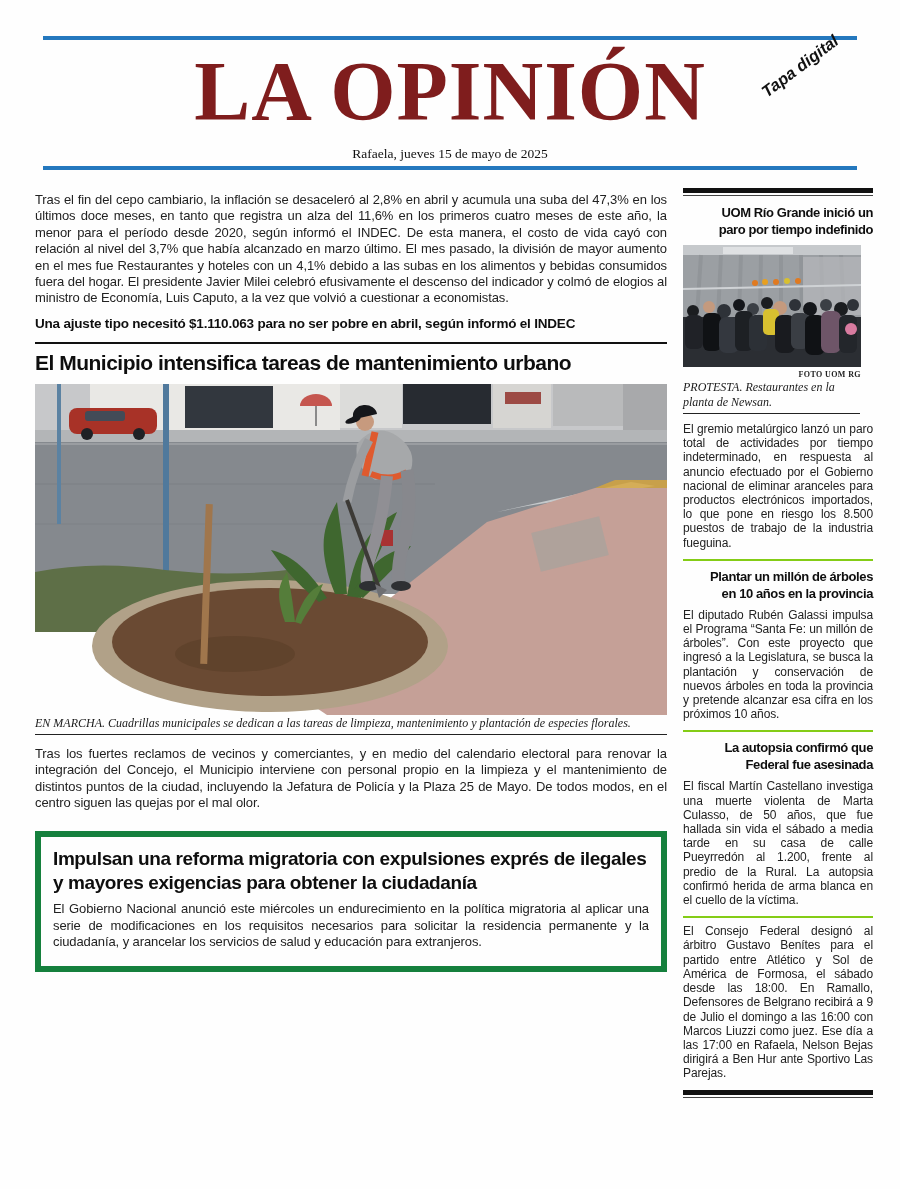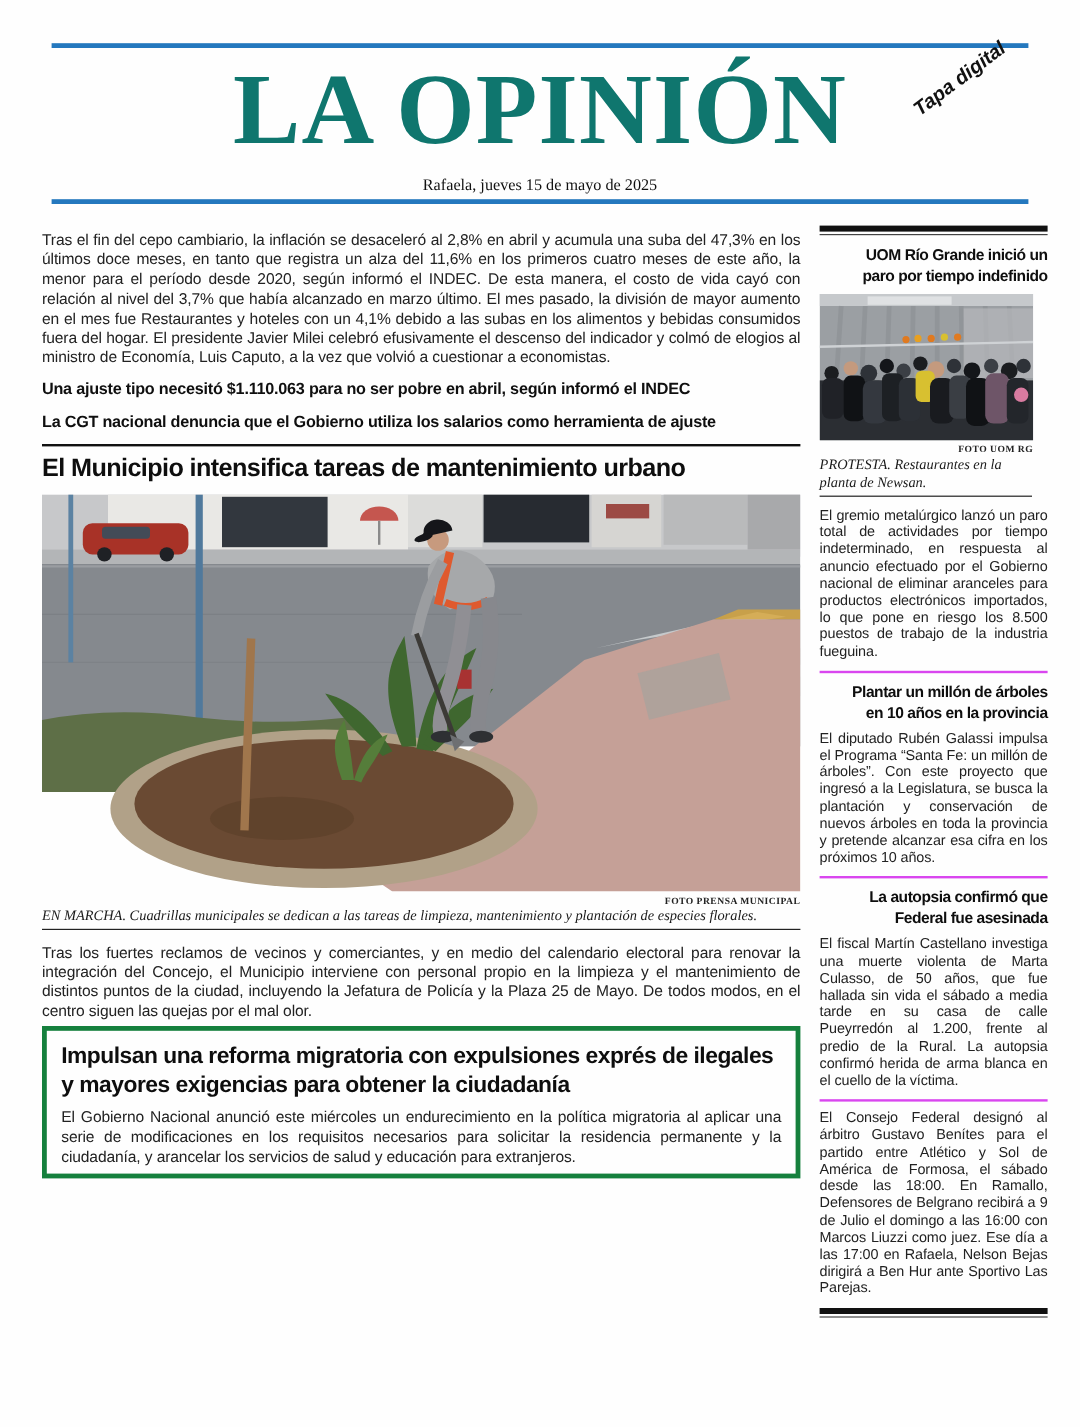--- a/index.html
+++ b/index.html
@@ -5,21 +5,21 @@
   html,body{margin:0;padding:0;background:#ffffff;}
   .page{position:relative;width:900px;height:1189px;background:#fefefe;overflow:hidden;
         font-family:"Liberation Sans",sans-serif;color:#1c1c1c;}
 
   
   .blue-rule{position:absolute;left:43px;width:814px;height:4px;background:#2478BE;}
   .blue-rule.top{top:36px;}
   .blue-rule.bottom{top:166px;}
   .mast-title{position:absolute;top:50px;left:0;width:900px;text-align:center;
               font-family:"Liberation Serif",serif;font-weight:bold;font-size:84px;line-height:1;
-              color:#0f766e;letter-spacing:1px;}
+              color:#7f1d1d;letter-spacing:1px;}
   .tapa{position:absolute;left:758px;top:86px;transform:rotate(-37deg);transform-origin:left top;
         font-weight:bold;font-style:italic;font-size:16.5px;color:#111;}
   .dateline{position:absolute;top:146px;left:0;width:900px;text-align:center;
             font-family:"Liberation Serif",serif;font-weight:normal;font-size:13.5px;color:#111;}
 
   
   .main-col{position:absolute;left:35px;top:181px;width:632px;}
   .lead-headline{margin:0;font-size:36px;line-height:1.32;font-weight:bold;color:#0e0e0e;
                  letter-spacing:-1px;}
   p.body-text{margin:11px 0 0 0;font-size:13px;line-height:16.4px;text-align:justify;
@@ -30,34 +30,34 @@
   .black-rule{margin-top:9px;height:2px;background:#111;}
   .muni-headline{margin:7px 0 0 0;font-size:21px;font-weight:bold;letter-spacing:-0.5px;
                  white-space:nowrap;color:#0e0e0e;}
   .photo-main{margin-top:9px;width:632px;height:331px;line-height:0;}
   .credit{margin-top:3px;font-family:"Liberation Serif",serif;font-weight:bold;font-size:8px;
           letter-spacing:.4px;text-align:right;color:#222;}
   .caption{margin-top:1px;font-family:"Liberation Serif",serif;font-style:italic;font-size:12px;
            line-height:14px;color:#1a1a1a;border-bottom:1px solid #222;padding-bottom:4px;}
   .cap-lead{font-weight:normal;}
   .muni-body{margin-top:9px;}
-  .box{margin-top:4px;border:4px solid #15803d;padding:10px 12px 6px 12px;}
+  .box{margin-top:20px;border:6px solid #15803d;padding:10px 12px 16px 12px;}
   .box-headline{margin:0;font-size:19px;line-height:1.26;font-weight:bold;letter-spacing:-0.4px;
                 color:#0e0e0e;}
   .box .body-text{margin-top:6px;}
 
   
   .sidebar{position:absolute;left:683px;top:188px;width:190px;}
   .side-rule-thick{height:5px;background:#111;}
   .side-rule-thin{height:1px;background:#444;margin-top:2px;}
   .side-story h4{margin:8px 0 0 0;font-size:13px;line-height:17px;font-weight:bold;
                  letter-spacing:-0.4px;white-space:pre-line;color:#0e0e0e;text-align:right;}
   .side-story p{margin:6px 0 0 0;font-size:12px;line-height:14.2px;text-align:justify;
                 letter-spacing:-0.1px;color:#222;hyphens:auto;-webkit-hyphens:auto;}
-  .side-story.ruled{border-top:2px solid #d946ef;margin-top:9px;}
+  .side-story.ruled{border-top:2px solid #84cc16;margin-top:9px;}
   .side-story.ruled h4{margin-top:7px;}
   .photo-side{margin-top:7px;width:178px;height:122px;line-height:0;}
   .side-credit{width:178px;}
   .side-caption{width:177px;font-size:12px;line-height:14.5px;}
   .side-story .story-body{margin-top:8px;}
   .side-bottom{margin-top:9px;}
 </style>
 </head>
 <body>
 
@@ -67,21 +67,20 @@
     <div class="blue-rule top"></div>
     <div class="mast-title">LA OPINIÓN</div>
     <div class="tapa">Tapa digital</div>
     <div class="dateline">Rafaela, jueves 15 de mayo de 2025</div>
     <div class="blue-rule bottom"></div>
   </header>
 
   <main class="main-col">
     <p class="body-text">Tras el fin del cepo cambiario, la inflación se desaceleró al 2,8% en abril y acumula una suba del 47,3% en los últimos doce meses, en tanto que registra un alza del 11,6% en los primeros cuatro meses de este año, la menor para el período desde 2020, según informó el INDEC. De esta manera, el costo de vida cayó con relación al nivel del 3,7% que había alcanzado en marzo último. El mes pasado, la división de mayor aumento en el mes fue Restaurantes y hoteles con un 4,1% debido a las subas en los alimentos y bebidas consumidos fuera del hogar. El presidente Javier Milei celebró efusivamente el descenso del indicador y colmó de elogios al ministro de Economía, Luis Caputo, a la vez que volvió a cuestionar a economistas.</p>
     <p class="subhead">Una ajuste tipo necesitó $1.110.063 para no ser pobre en abril, según informó el INDEC</p>
-    <p class="subhead">La CGT nacional denuncia que el Gobierno utiliza los salarios como herramienta de ajuste</p>
     <div class="black-rule"></div>
     <h2 class="muni-headline">El Municipio intensifica tareas de mantenimiento urbano</h2>
 
     <div class="photo-main">
       <svg width="632" height="331" viewBox="0 0 632 331" xmlns="http://www.w3.org/2000/svg">
 
         <rect x="0" y="0" width="632" height="52" fill="#c7c8ca"></rect>
         <rect x="55" y="0" width="250" height="46" fill="#e9e8e5"></rect>
         <rect x="150" y="2" width="88" height="42" fill="#32373e"></rect>
         <rect x="305" y="0" width="62" height="44" fill="#dcdcda"></rect>
@@ -152,21 +151,20 @@
           <path d="M372 86 Q378 130 366 168 Q362 190 364 198" stroke="#87888d" stroke-width="13" fill="none"></path>
           <path d="M352 92 Q348 136 336 170 Q330 188 332 198" stroke="#908f94" stroke-width="12" fill="none"></path>
           <ellipse cx="334" cy="202" rx="10" ry="5" fill="#2e3033"></ellipse>
           <ellipse cx="366" cy="202" rx="10" ry="5" fill="#2e3033"></ellipse>
           <path d="M312 116 L344 204" stroke="#3c3a36" stroke-width="4"></path>
           <polygon points="340,200 352,206 344,214" fill="#6e6f72"></polygon>
         </g>
       </svg>
     </div>
 
-    <div class="credit">FOTO PRENSA MUNICIPAL</div>
     <div class="caption">
       <span class="cap-lead">EN MARCHA.</span><span class="cap-rest"> Cuadrillas municipales se dedican a las tareas de limpieza, mantenimiento y plantación de especies florales.</span>
     </div>
     <p class="body-text muni-body">Tras los fuertes reclamos de vecinos y comerciantes, y en medio del calendario electoral para renovar la integración del Concejo, el Municipio interviene con personal propio en la limpieza y el mantenimiento de distintos puntos de la ciudad, incluyendo la Jefatura de Policía y la Plaza 25 de Mayo. De todos modos, en el centro siguen las quejas por el mal olor.</p>
 
     <section class="box">
       <h3 class="box-headline">Impulsan una reforma migratoria con expulsiones exprés de ilegales y mayores exigencias para obtener la ciudadanía</h3>
       <p class="body-text">El Gobierno Nacional anunció este miércoles un endurecimiento en la política migratoria al aplicar una serie de modificaciones en los requisitos necesarios para solicitar la residencia permanente y la ciudadanía, y arancelar los servicios de salud y educación para extranjeros.</p>
     </section>
   </main>

